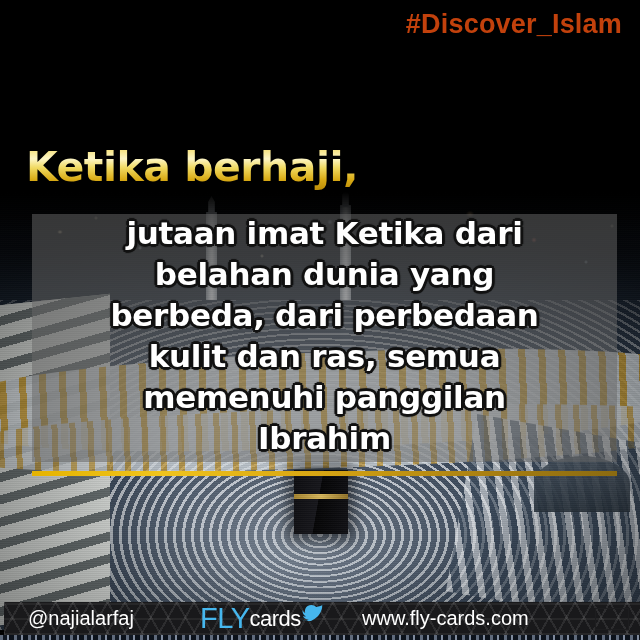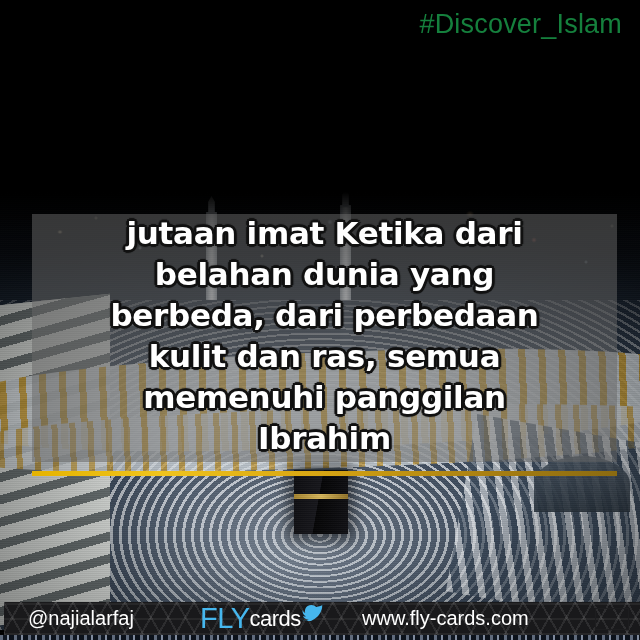--- a/index.html
+++ b/index.html
@@ -179,24 +179,24 @@
       linear-gradient(180deg, rgba(0,0,0,1) 0%, rgba(0,0,0,1) 30%, rgba(0,0,0,.35) 36%, rgba(0,0,0,0) 46%),
       radial-gradient(ellipse 420px 300px at 320px 470px, rgba(0,0,0,0) 35%, rgba(0,0,0,.45) 100%);
     pointer-events: none;
   }
 
   
   .hashtag {
     position: absolute;
     right: 18px;
     top: 9px;
-    color: #15803d;
+    color: #c2410c;
     font-family: "Liberation Sans", sans-serif;
     font-size: 27px;
-    font-weight: 400;
+    font-weight: 700;
     letter-spacing: .2px;
     white-space: nowrap;
   }
 
   
   .headline {
     position: absolute;
     left: 26px;
     top: 143px;
     font-family: "DejaVu Sans", sans-serif;
@@ -359,20 +359,21 @@
     <div class="gallery2"></div>
     <div class="right-block"></div>
     <div class="dome"></div>
     <div class="kaaba"></div>
     <div class="photo-grain"></div>
     <div class="photo-vignette"></div>
   </div>
 
   <div class="hashtag">#Discover_Islam</div>
 
+  <div class="headline">Ketika berhaji,</div>
 
   <div class="quote-panel"></div>
   <div class="quote-text">
     <span class="quote-line">jutaan imat Ketika dari</span>
     <span class="quote-line">belahan dunia yang</span>
     <span class="quote-line">berbeda, dari perbedaan</span>
     <span class="quote-line">kulit dan ras, semua</span>
     <span class="quote-line">memenuhi panggilan</span>
     <span class="quote-line">Ibrahim</span>
   </div>

